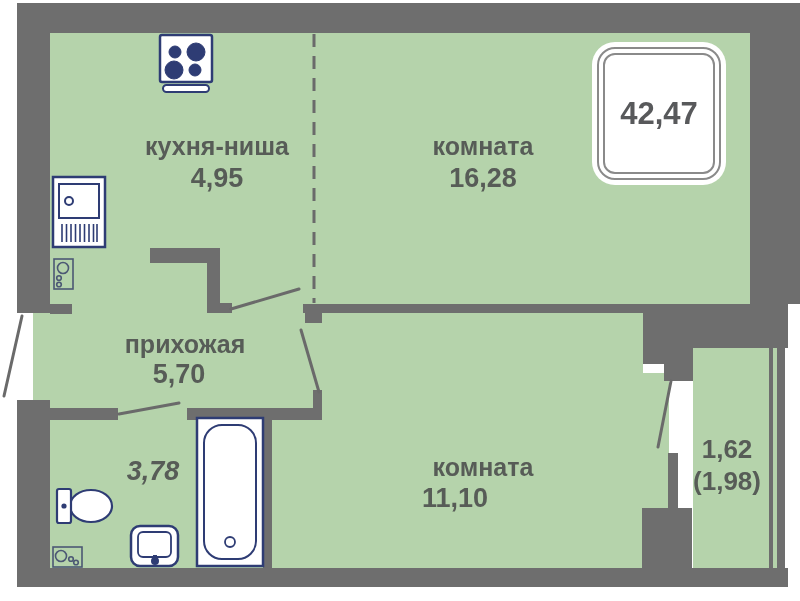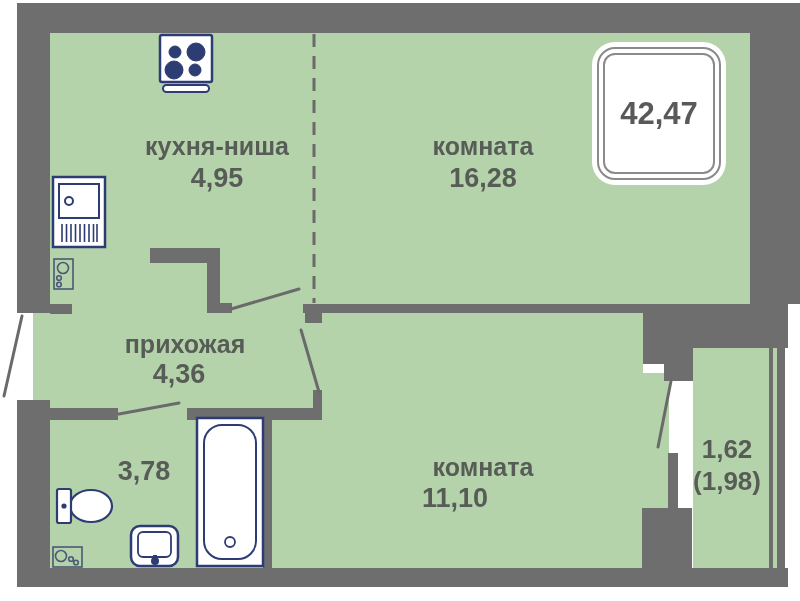--- a/index.html
+++ b/index.html
@@ -138,23 +138,23 @@
     </g>
   </svg>
 
   <div class="lbl room-name" style="left:217px;top:146px;">кухня-ниша</div>
   <div class="lbl room-area" style="left:217px;top:178px;">4,95</div>
 
   <div class="lbl room-name" style="left:483px;top:146px;">комната</div>
   <div class="lbl room-area" style="left:483px;top:178px;">16,28</div>
 
   <div class="lbl room-name" style="left:177px;top:344px;margin-left:8px;">прихожая</div>
-  <div class="lbl room-area" style="left:179px;top:374px;">4,36</div>
+  <div class="lbl room-area" style="left:179px;top:374px;">5,70</div>
 
-  <div class="lbl room-area" style="left:144px;top:471px;">3,78</div>
+  <div class="lbl room-area" style="left:153px;top:471px;font-style:italic;">3,78</div>
 
   <div class="lbl room-name" style="left:483px;top:467px;">комната</div>
   <div class="lbl room-area" style="left:455px;top:498px;">11,10</div>
 
   <div class="lbl balc-area" style="left:727px;top:449px;">1,62</div>
   <div class="lbl balc-area" style="left:727px;top:481px;">(1,98)</div>
 
   <div id="badge">
     <div id="badge-inner">
       <div id="badge-area">42,47</div>

